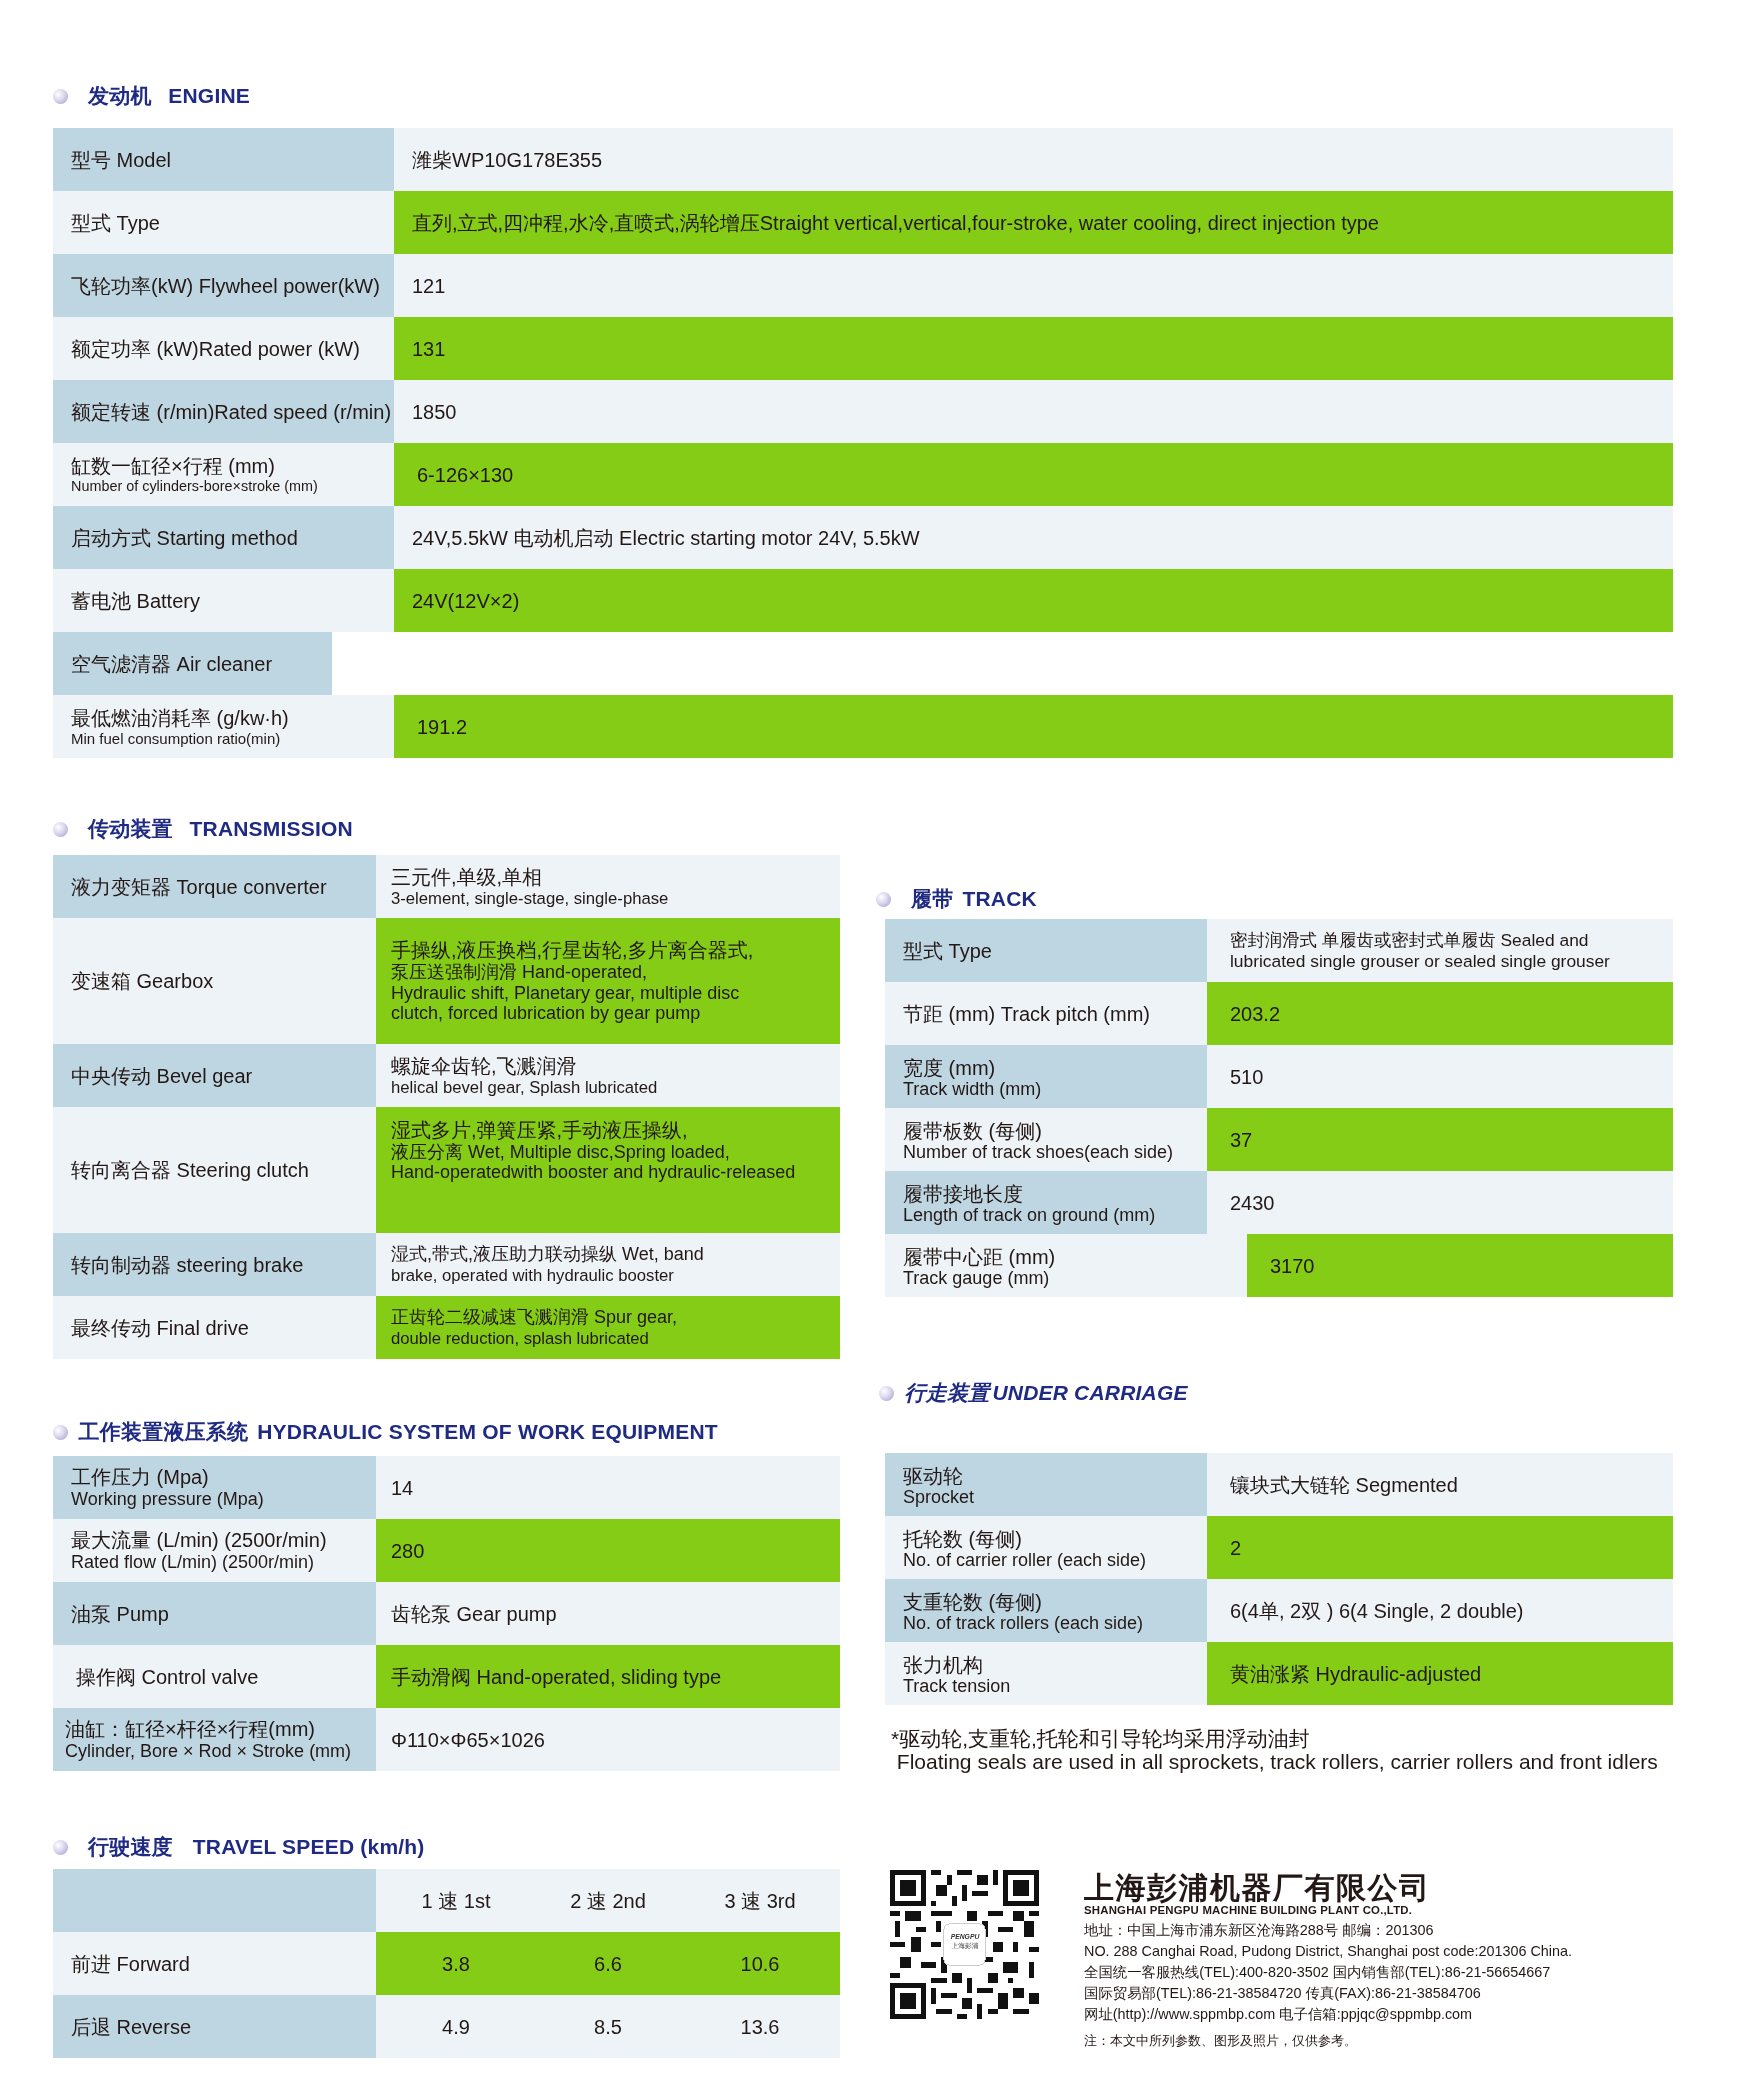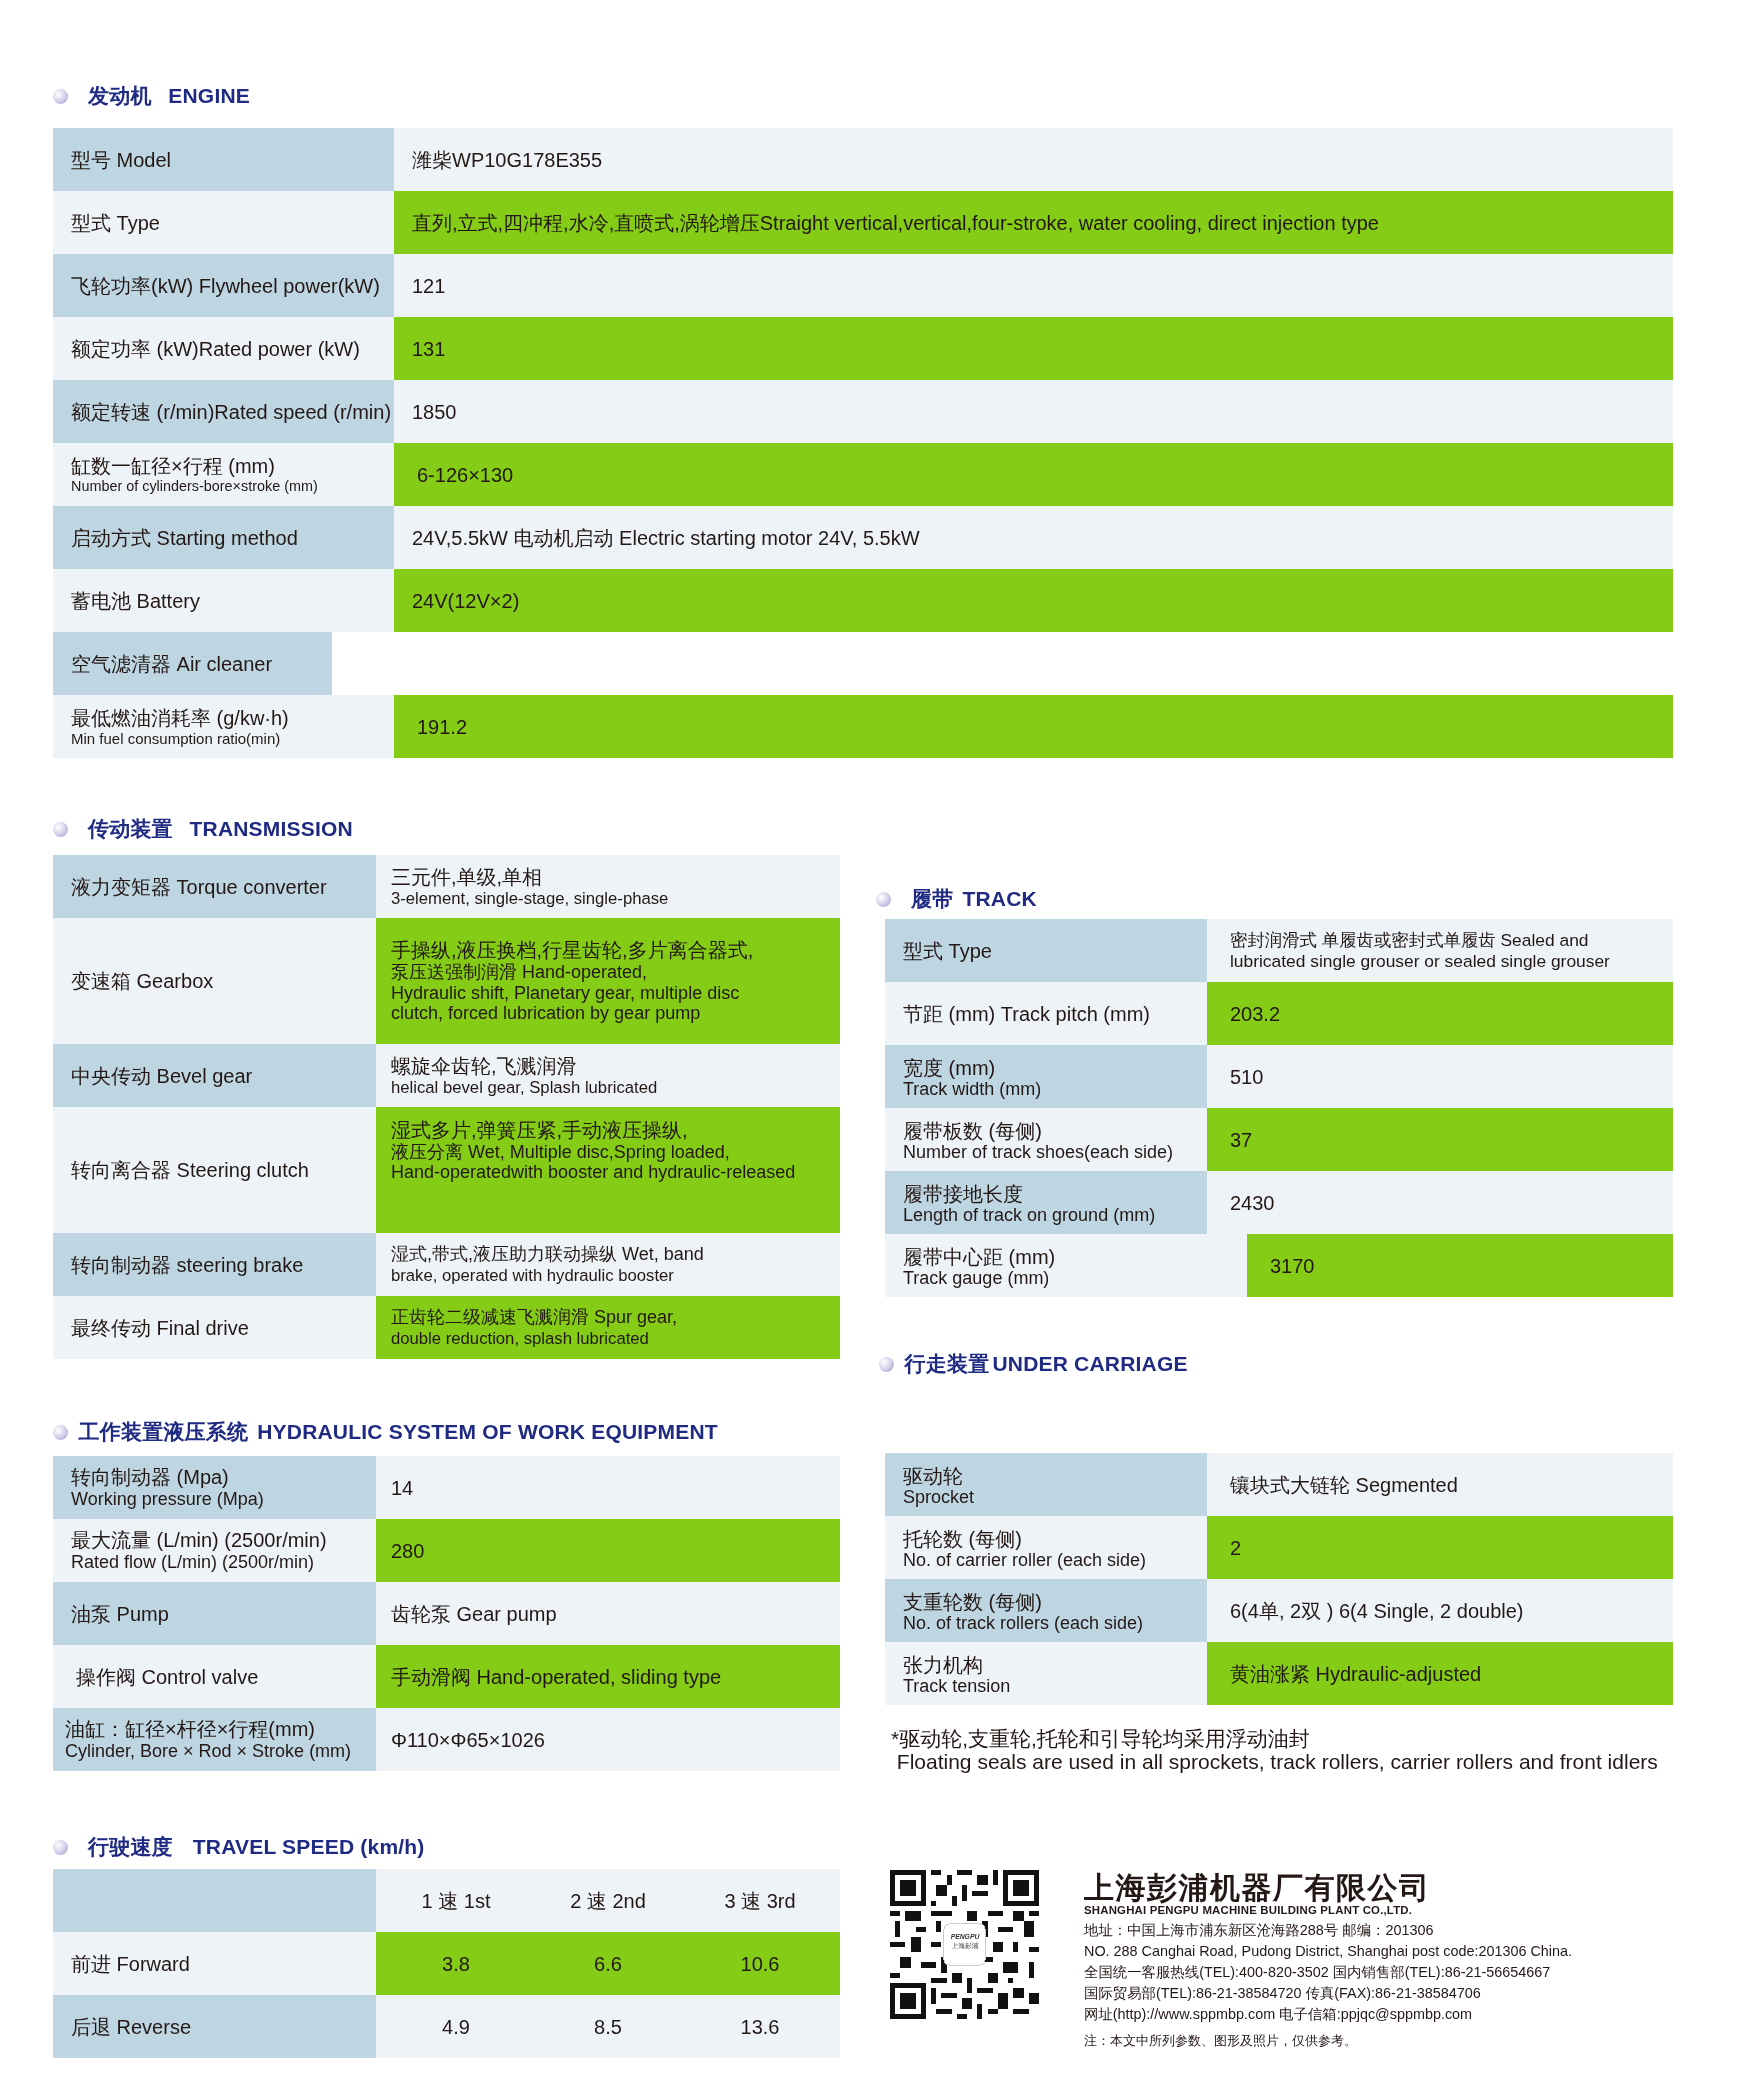--- a/index.html
+++ b/index.html
@@ -282,21 +282,21 @@
 </div>
 
 <div class="section-title" style="left:53px; top:1418px;">
   <span class="bullet" style="margin-right:10.6px;"></span>
   <span class="title-cn" style="margin-right:9px;">工作装置液压系统</span>
   <span>HYDRAULIC SYSTEM OF WORK EQUIPMENT</span>
 </div>
 <div class="spec-table" style="left:53px; top:1456px; width:787px;">
   <div class="row odd" style="height:63px;">
     <div class="cell label" style="width:323px;">
-      <span class="main">转向制动器 (Mpa)</span>
+      <span class="main">工作压力 (Mpa)</span>
       <span class="sub" style="font-size:18px;">Working pressure (Mpa)</span>
     </div>
     <div class="cell value" style="padding-left:15px;">
         <span>14</span>
       </div>
   </div>
   <div class="row even" style="height:63px;">
     <div class="cell label" style="width:323px;">
       <span class="main">最大流量 (L/min) (2500r/min)</span>
       <span class="sub" style="font-size:18px;">Rated flow  (L/min) (2500r/min)</span>
@@ -325,21 +325,21 @@
     <div class="cell label" style="width:323px; padding-left:12px;">
       <span class="main">油缸：缸径×杆径×行程(mm)</span>
       <span class="sub" style="font-size:18px;">Cylinder, Bore × Rod × Stroke (mm)</span>
     </div>
     <div class="cell value" style="padding-left:15px;">
         <span>Φ110×Φ65×1026</span>
       </div>
   </div>
 </div>
 
-<div class="section-title" style="left:879px; top:1350px;">
+<div class="section-title" style="left:879px; top:1379px;font-style:italic;">
   <span class="bullet" style="margin-right:10.6px;"></span>
   <span class="title-cn" style="margin-right:3px;">行走装置</span>
   <span>UNDER CARRIAGE</span>
 </div>
 <div class="spec-table" style="left:885px; top:1453px; width:788px;">
   <div class="row odd" style="height:63px;">
     <div class="cell label" style="width:322px;">
       <span class="main">驱动轮</span>
       <span class="sub" style="font-size:18px; line-height:1;">Sprocket</span>
     </div>

